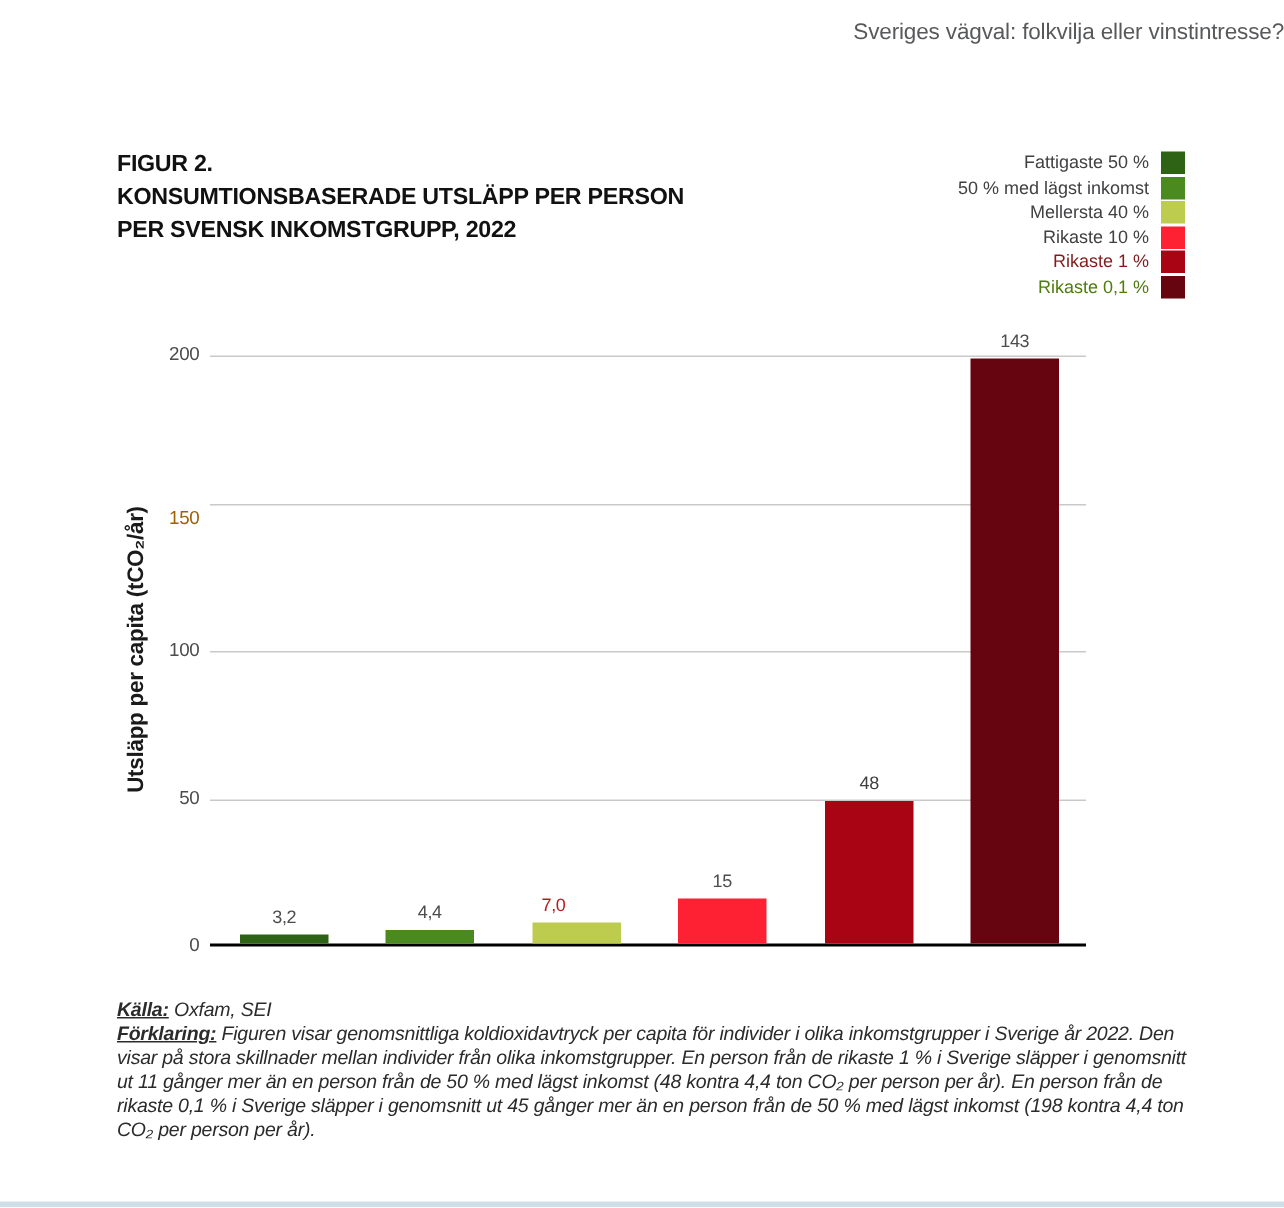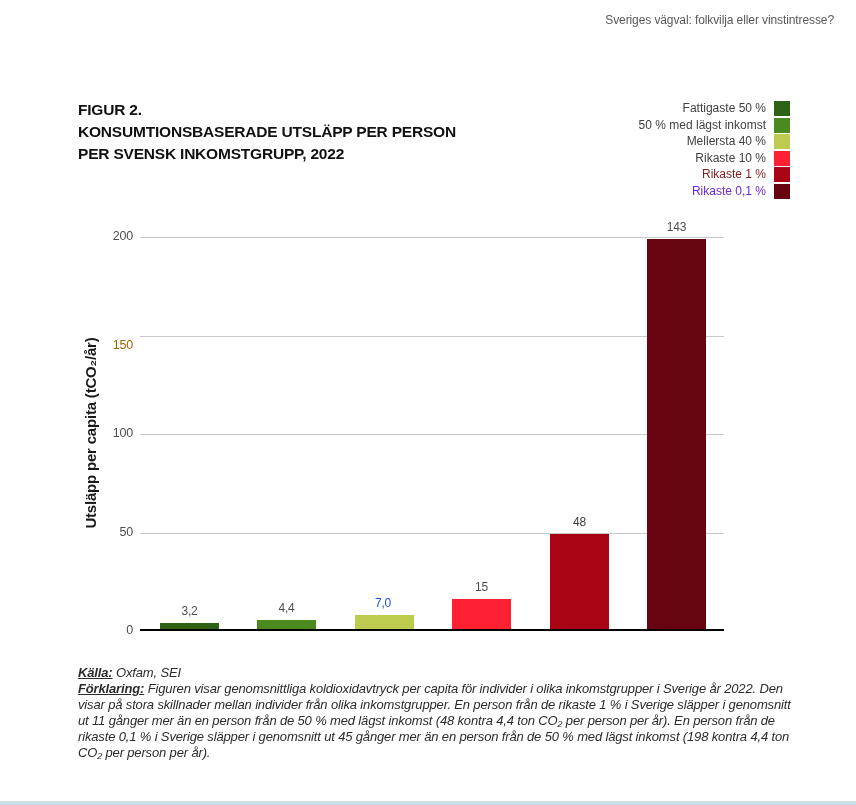--- a/index.html
+++ b/index.html
@@ -1,22 +1,22 @@
 <!DOCTYPE html>
 <html><head>
 <meta charset="utf-8">
 <style>
   html,body { margin:0; padding:0; background:#ffffff; }
   .page {
     position:relative; width:856px; height:805px; background:#ffffff;
     font-family:"Liberation Sans", sans-serif; overflow:hidden;
   }
   .running-header {
-    position:absolute; top:13px; right:22px;
-    font-size:12px; color:#58595b; letter-spacing:-0.1px;
+    position:absolute; top:13px; right:0;
+    font-size:15px; color:#58595b; letter-spacing:-0.1px;
   }
   .figure-title {
     position:absolute; left:78px; top:99px;
     font-size:15.5px; font-weight:700; color:#111111;
     line-height:22px; letter-spacing:-0.2px;
   }
   .legend { position:absolute; top:101px; right:66px; }
   .legend-row {
     display:flex; align-items:center; justify-content:flex-end;
     height:15px; margin-bottom:1.5px;
@@ -81,39 +81,39 @@
       </div>
       <div class="legend-row">
         <div class="legend-label" style="color: rgb(65, 64, 66);">Rikaste 10 %</div>
         <div class="legend-swatch" style="background: rgb(254, 33, 52);"></div>
       </div>
       <div class="legend-row">
         <div class="legend-label" style="color: #7f1d1d;">Rikaste 1 %</div>
         <div class="legend-swatch" style="background: rgb(168, 4, 20);"></div>
       </div>
       <div class="legend-row">
-        <div class="legend-label" style="color: #6d28d9;">Rikaste 0,1 %</div>
+        <div class="legend-label" style="color: #4d7c0f;">Rikaste 0,1 %</div>
         <div class="legend-swatch" style="background: rgb(102, 4, 16);"></div>
       </div>
     </div>
 
   <div class="y-axis-title">Utsläpp per capita (tCO₂/år)</div>
 
   <div class="plot" id="plot">
       <div class="gridline" style="top: 295.5px; background: rgb(201, 201, 201);"></div>
       <div class="gridline" style="top: 197px; background: rgb(201, 201, 201);"></div>
       <div class="gridline" style="top: 98.5px; background: rgb(201, 201, 201);"></div>
       <div class="gridline" style="top: 0px; background: rgb(201, 201, 201);"></div>
       <div class="baseline" style="background: rgb(0, 0, 0);"></div>
       <div class="bar" title="Fattigaste 10 %" style="left: 20px; width: 59px; height: 6px; background: rgb(46, 98, 20);"></div>
       <div class="bar-label" style="left: 24.5px; bottom: 13px; color: rgb(77, 77, 77);">3,2</div>
       <div class="bar" title="50 % med lägst inkomst" style="left: 117px; width: 59px; height: 9px; background: rgb(75, 138, 30);"></div>
       <div class="bar-label" style="left: 121.5px; bottom: 16px; color: rgb(77, 77, 77);">4,4</div>
       <div class="bar" title="Mellersta 40 %" style="left: 215px; width: 59px; height: 14px; background: rgb(189, 204, 78);"></div>
-      <div class="bar-label" style="left: 218px; bottom: 21px; color: #1d4ed8;">7,0</div>
+      <div class="bar-label" style="left: 204px; bottom: 21px; color: #b91c1c;">7,0</div>
       <div class="bar" title="Rikaste 10 %" style="left: 312px; width: 59px; height: 30px; background: rgb(254, 33, 52);"></div>
       <div class="bar-label" style="left: 316.5px; bottom: 37px; color: rgb(77, 77, 77);">15</div>
       <div class="bar" title="Rikaste 1 %" style="left: 410px; width: 59px; height: 95px; background: rgb(168, 4, 20);"></div>
       <div class="bar-label" style="left: 414.5px; bottom: 102px; color: #404040;">48</div>
       <div class="bar" title="Rikaste 0,1 %" style="left: 507px; width: 59px; height: 390px; background: rgb(102, 4, 16);"></div>
       <div class="bar-label" style="left: 511.5px; bottom: 397px; color: rgb(77, 77, 77);">143</div>
     </div>
 
   <div class="footer">
     <p><span class="b">Källa:</span><span> Oxfam, SEI</span></p>

